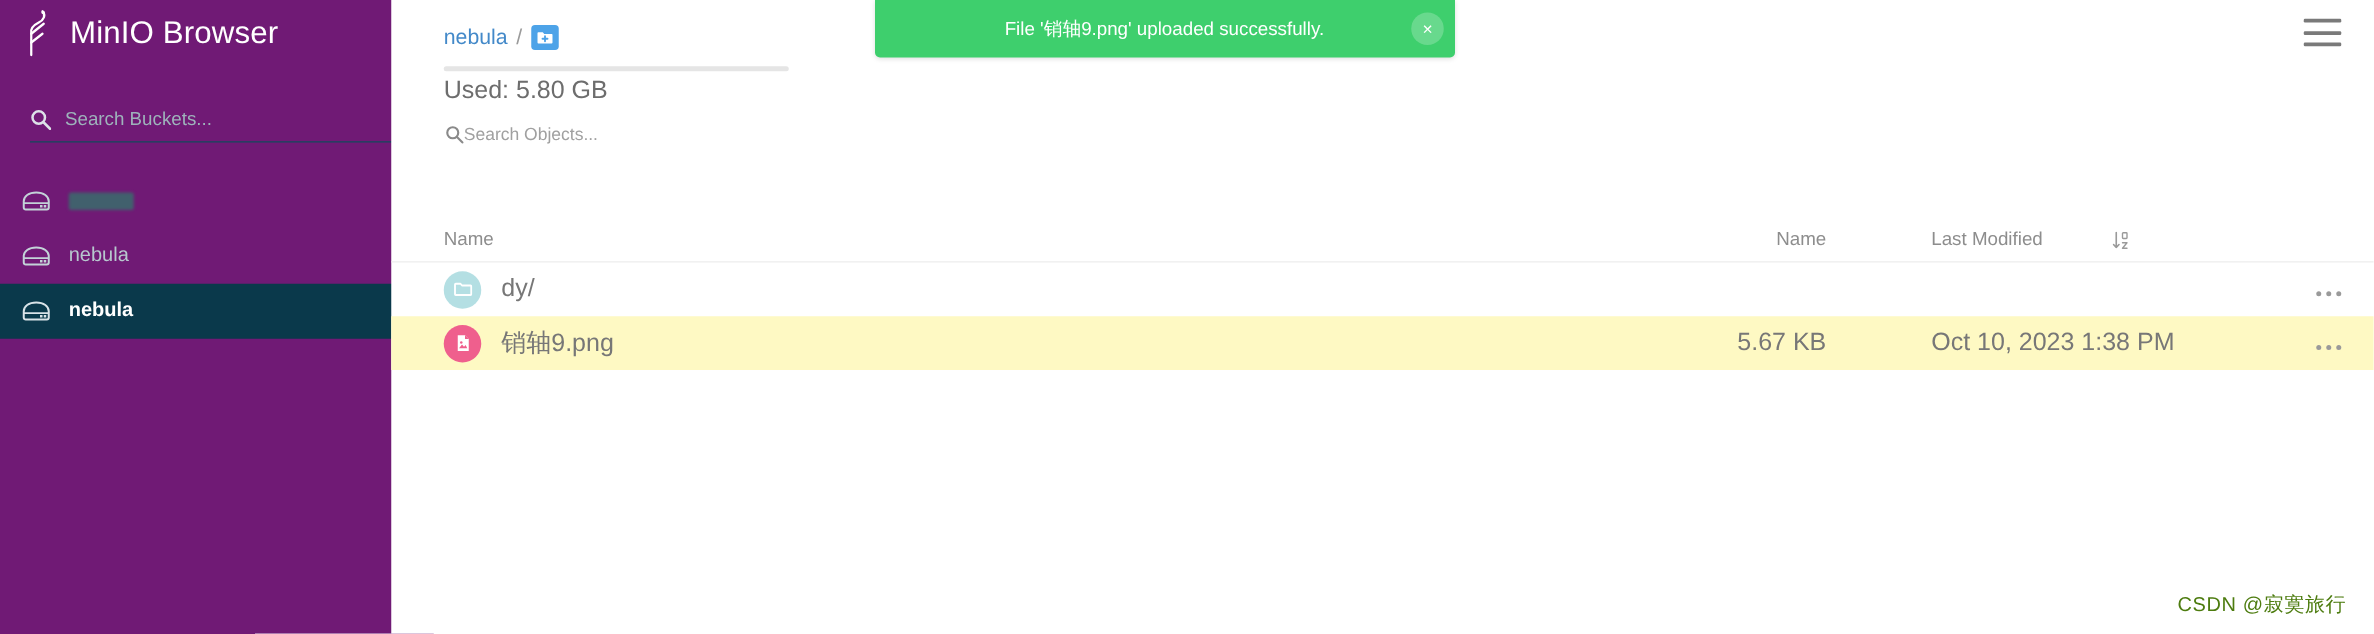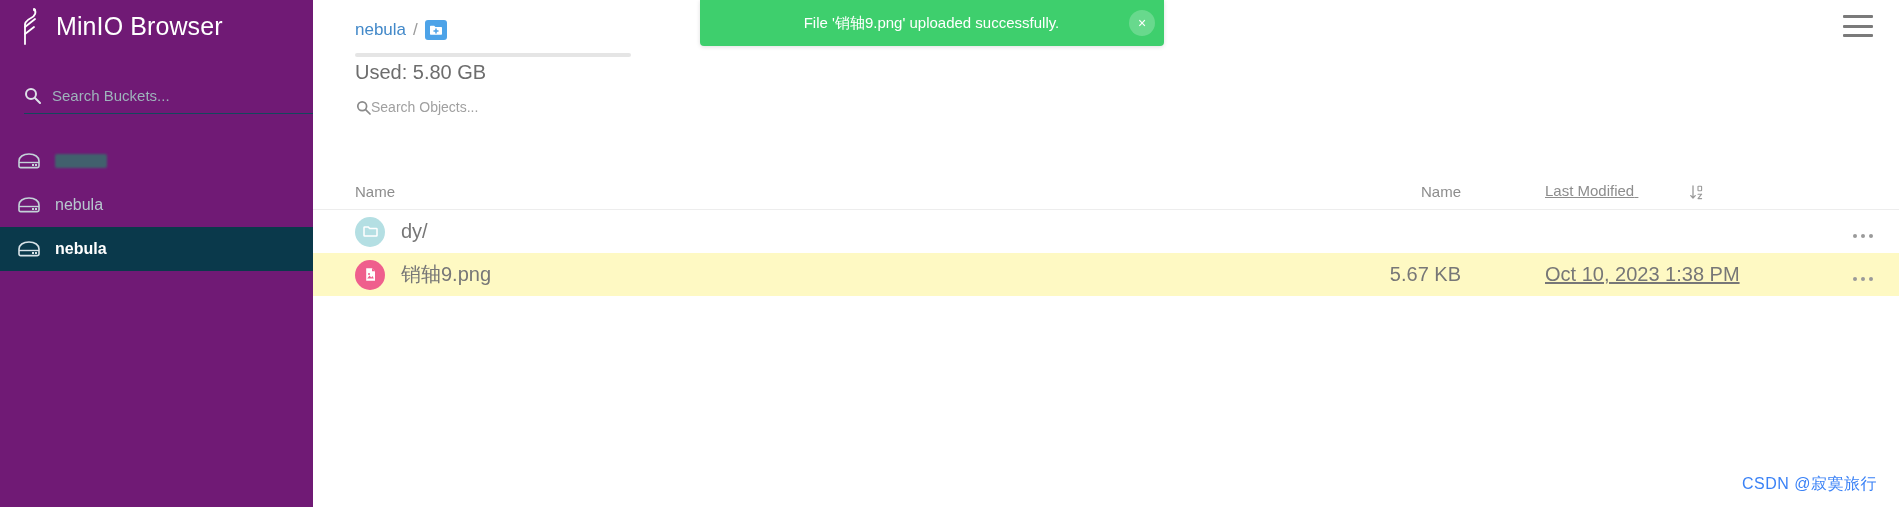--- a/index.html
+++ b/index.html
@@ -212,21 +212,21 @@
     align-items: center;
     height: 43px;
     font-size: 20px;
     color: #777777;
     cursor: pointer;
   }
   .obj-row.striped { background: #fef9c3; }
 
   .col-name   { flex: 0 0 970px; padding-left: 42px; display: flex; align-items: center; }
   .col-size   { flex: 0 0 250px; text-align: right; padding-right: 72px; }
-  .col-date   { flex: 0 0 300px; padding-left: 12px; text-decoration: underline; }
+  .col-date   { flex: 0 0 300px; padding-left: 12px; }
   .col-menu   { flex: 1 1 auto;  text-align: right; padding-right: 26px; }
 
   .obj-head .col-name { padding-left: 42px; }
 
   .sort-icon {
     display: inline-block;
     vertical-align: middle;
     width: 14px; height: 15px;
     margin-left: 52px;
   }
@@ -287,21 +287,21 @@
     line-height: 26px;
     text-align: center;
     cursor: pointer;
   }
 
   
   .watermark {
     position: absolute;
     right: 22px; bottom: 12px;
     font-size: 16px;
-    color: #3b82f6;
+    color: #4d7c0f;
     letter-spacing: .5px;
     white-space: nowrap;
   }
 </style>
 </head>
 <body>
 
 <div id="app">
 
   <aside id="sidebar">

